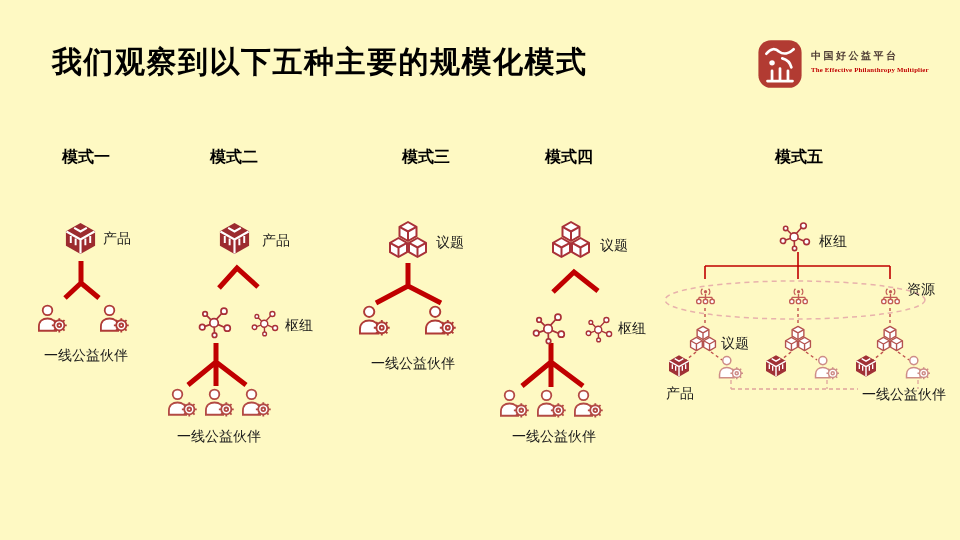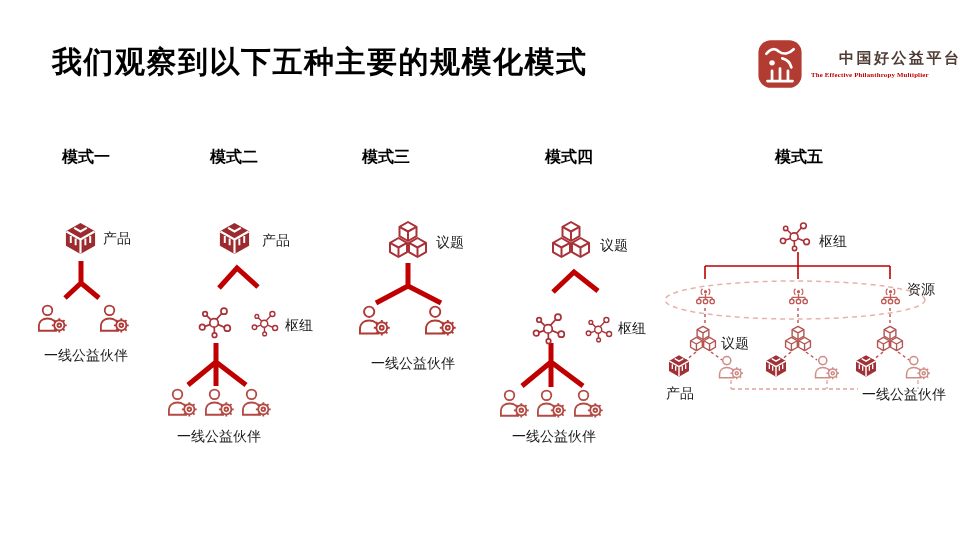--- a/index.html
+++ b/index.html
@@ -1,17 +1,17 @@
 <!DOCTYPE html>
 <html style="--connector_red: #C00000; --cube_dark: #9C2B2F; --cube_outline: #A93138; --person_red: #AF3B37; --person_light: #CE8D87; --ellipse_pink: #E8B2AC; --ecosystem_bg: #DBE5F1; --ecosystem_text: #1F3864; --logo_red: #B23B32; --logo_text: #4F3D35;"><head>
 <meta charset="utf-8">
 <style>
   html,body{margin:0;padding:0;background:#888;}
   .slide{
-    position:relative;width:960px;height:540px;background:#ffffff;overflow:hidden;
+    position:relative;width:960px;height:540px;background:#fef9c3;overflow:hidden;
     font-family:"Liberation Serif","DejaVu Serif",serif;color:#111;
     margin:0 auto;
   }
   .abs{position:absolute;}
   .slide-title{
     left:52px;top:42px;font-size:30px;font-weight:bold;letter-spacing:1.5px;
     color:#000;white-space:nowrap;z-index:3;
   }
   .model-header{font-size:16px;font-weight:bold;color:#000;top:147px;white-space:nowrap;z-index:3;}
   .lbl{font-size:14px;color:#1a1a1a;white-space:nowrap;z-index:3;}
@@ -36,21 +36,21 @@
   .c-person-l{color:var(--person_light);}
   .c-res{color:#C25B55;}
 
   .eco-box{
     left:750px;top:421px;width:116px;height:24px;background:var(--ecosystem_bg);
     color:var(--ecosystem_text);font-size:14px;text-align:center;line-height:24px;z-index:3;
   }
   .logo{left:757px;top:39px;z-index:3;display:flex;align-items:flex-start;}
   .logo-seal{color:var(--logo_red);}
   .logo-text{margin-left:8px;padding-top:10px;}
-  .logo-zh{font-size:15px;font-weight:bold;letter-spacing:2.5px;color:var(--logo_text);white-space:nowrap;margin-left:28px;}
+  .logo-zh{font-size:10px;font-weight:bold;letter-spacing:2.5px;color:var(--logo_text);white-space:nowrap;}
   .logo-en{font-size:6.8px;font-weight:bold;color:var(--connector_red);white-space:nowrap;margin-top:3px;letter-spacing:0.2px;}
 </style>
 </head>
 <body>
 
 <svg width="0" height="0" style="position:absolute">
   <defs>
     <symbol id="sym-cube" viewBox="0 0 36 36">
       <path d="M18 2 L33 10.5 V25.5 L18 34 L3 25.5 V10.5 Z" fill="currentColor"></path>
       <path d="M3.5 10.8 L18 19 L32.5 10.8 M18 19 V33.5" stroke="#fff" stroke-width="2.2" fill="none"></path>
@@ -120,21 +120,21 @@
         </svg>
     </span>
     <span class="logo-text">
       <div class="logo-zh">中国好公益平台</div>
       <div class="logo-en">The Effective Philanthropy Multiplier</div>
     </span>
   </div>
 
   <div class="abs model-header" style="left:62px">模式一</div>
   <div class="abs model-header" style="left:210px">模式二</div>
-  <div class="abs model-header" style="left:362px">模式三</div>
+  <div class="abs model-header" style="left:402px">模式三</div>
   <div class="abs model-header" style="left:545px">模式四</div>
   <div class="abs model-header" style="left:775px">模式五</div>
 
   <svg class="overlay" width="960" height="540">
     <path class="st-thick" d="M81 261 V283 M81 283 L65 298 M81 283 L99 298"></path>
     <path class="st-thick" d="M219 288 L237 268 L258 287"></path>
     <path class="st-thick" d="M216 343 V386 M216 362 L188 385 M216 362 L246 385"></path>
     <path class="st-thick" d="M408 263 V286 M408 286 L376 303 M408 286 L441 303"></path>
     <path class="st-thick" d="M553 292 L574 272 L598 291"></path>
     <path class="st-thick" d="M551 343 V387 M551 362 L522 386 M551 362 L583 386"></path>

